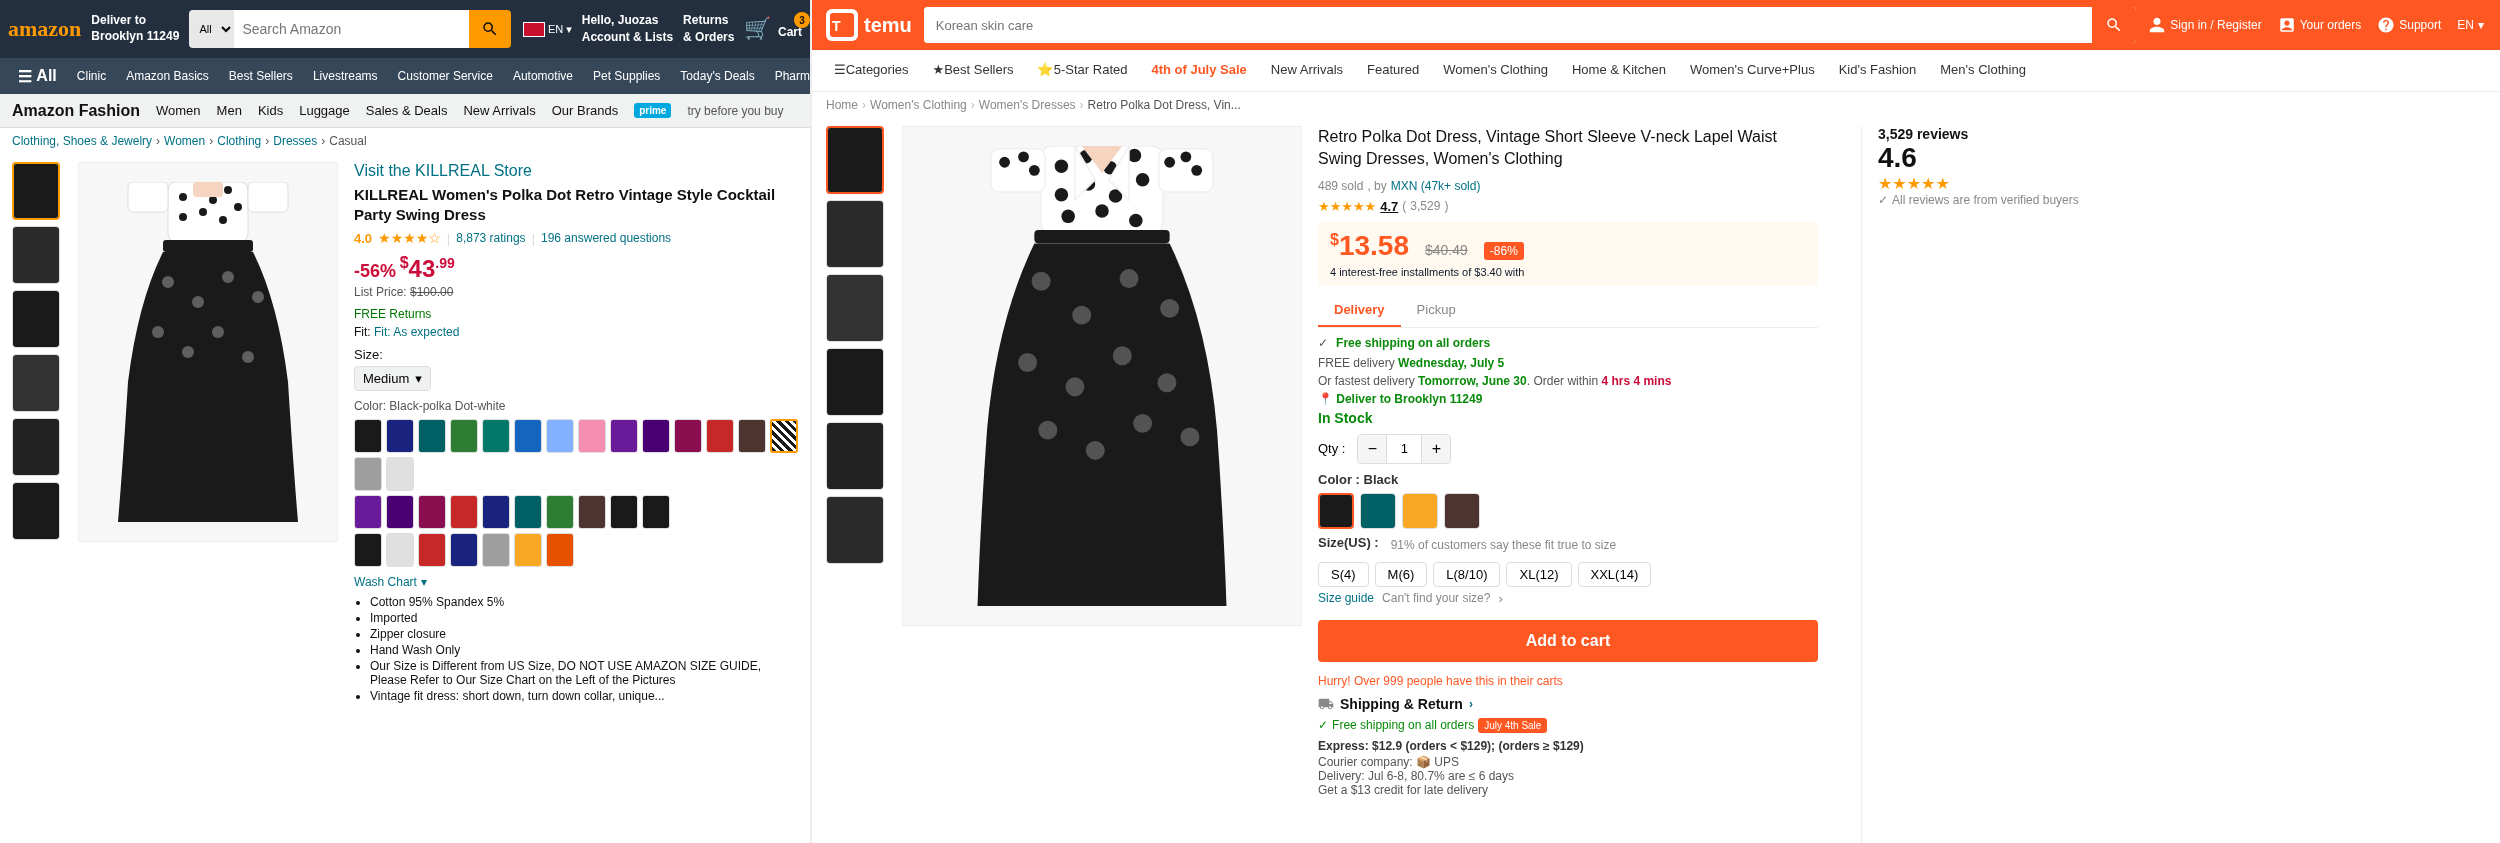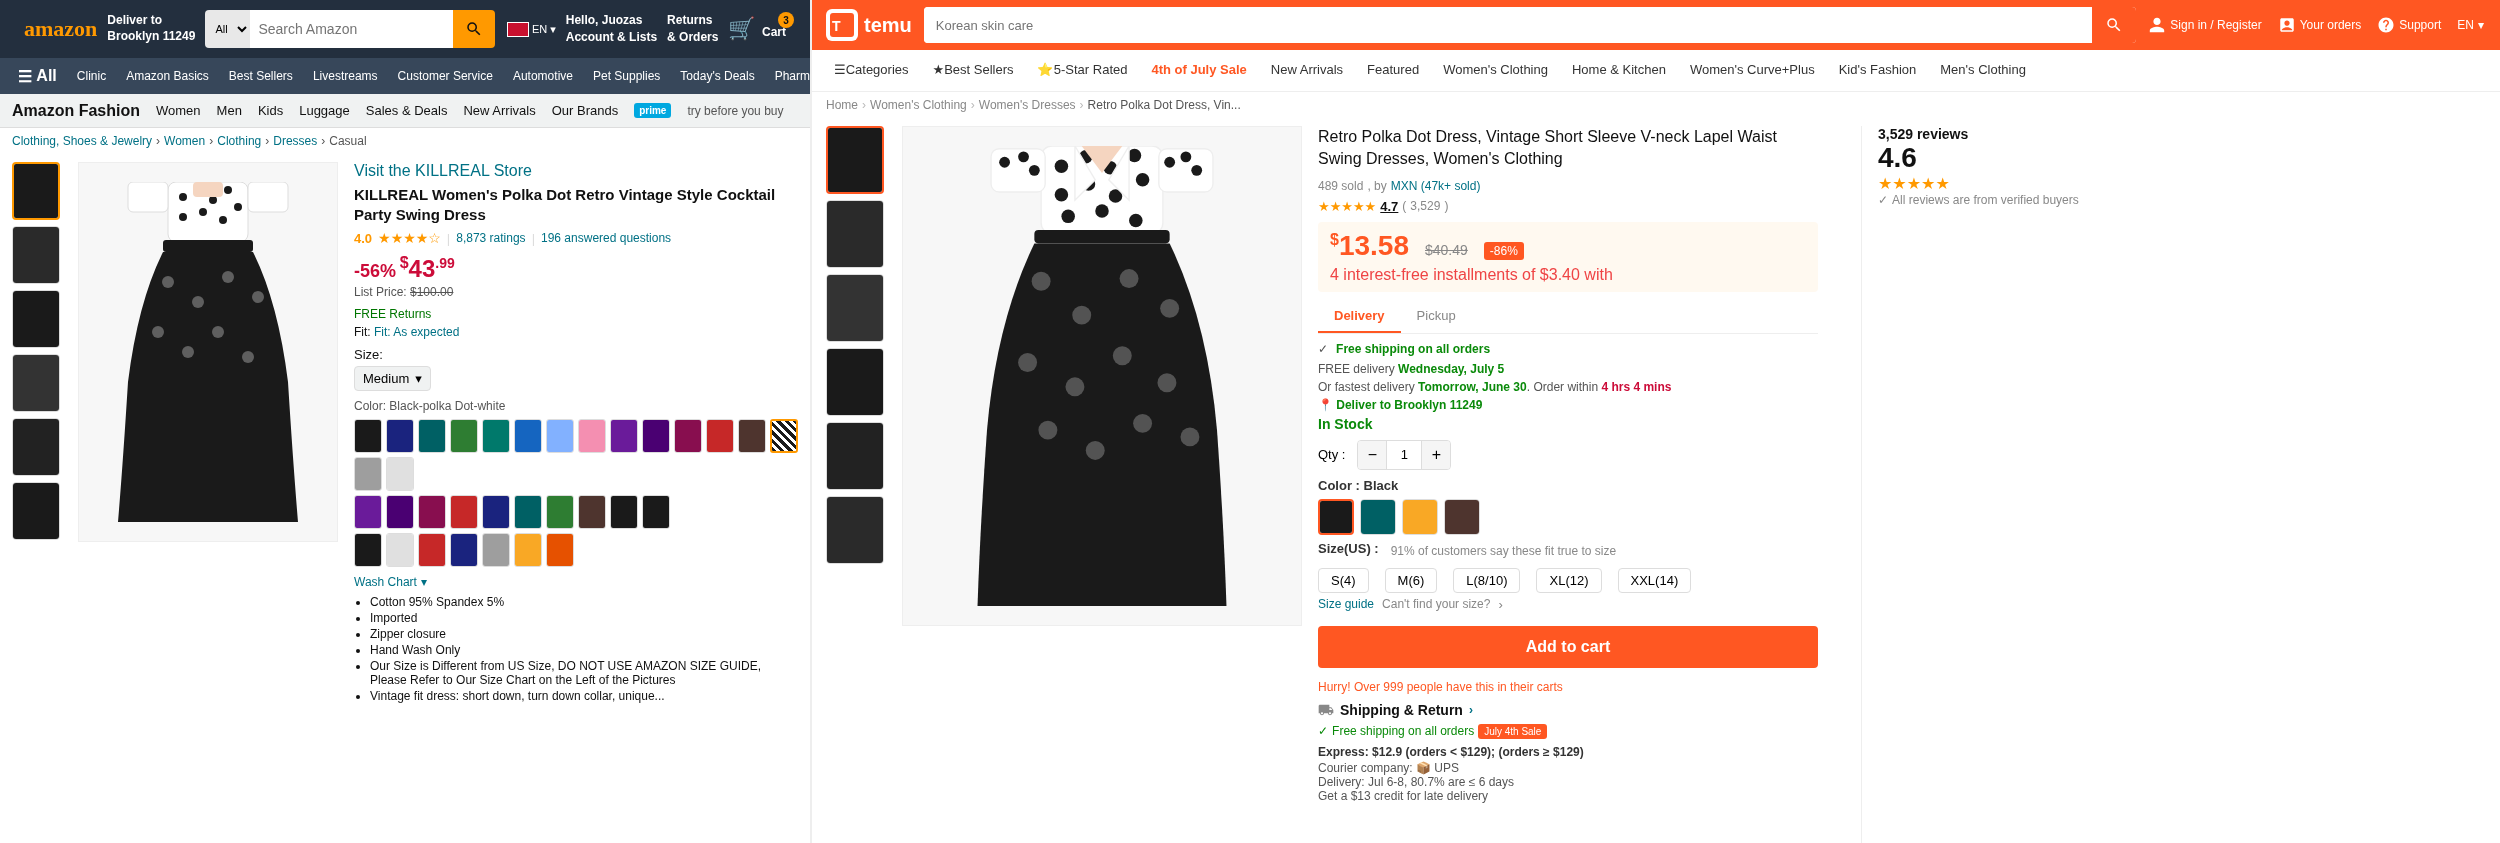--- a/index.html
+++ b/index.html
@@ -15,21 +15,21 @@
       background: #fff;
       overflow: hidden;
     }
 
     
     .amz-header {
       background: #232f3e;
       height: 58px;
       display: flex;
       align-items: center;
-      padding: 0 24px;
+      padding: 0 8px;
       gap: 6px;
     }
     .amz-logo {
       color: #ff9900;
       font-size: 22px;
       font-weight: bold;
       font-family: serif;
       margin-right: 4px;
       white-space: nowrap;
     }
@@ -398,32 +398,32 @@
     .temu-sold-badge { font-size: 12px; color: #888; margin-bottom: 6px; display: flex; align-items: center; gap: 4px; }
     .temu-stars { display: flex; align-items: center; gap: 4px; margin-bottom: 8px; }
     .temu-star-icons { color: #ff9900; font-size: 13px; }
     .temu-star-val { color: #111; font-size: 13px; font-weight: bold; text-decoration: underline; }
     .temu-reviews-count { color: #888; font-size: 12px; }
     .temu-price-block { background: #fff9f0; padding: 8px 12px; border-radius: 4px; margin-bottom: 8px; }
     .temu-price { color: #ff5722; font-size: 28px; font-weight: bold; }
     .temu-price sup { font-size: 16px; vertical-align: super; }
     .temu-orig-price { color: #888; font-size: 14px; text-decoration: line-through; margin-left: 8px; }
     .temu-discount-badge { background: #ff5722; color: #fff; font-size: 12px; padding: 2px 6px; border-radius: 3px; margin-left: 8px; }
-    .temu-installment { color: #ef4444; font-size: 16px; margin-top: 4px; }
+    .temu-installment { color: #0f172a; font-size: 11px; margin-top: 4px; }
     .temu-shipping-info { display: flex; align-items: center; gap: 8px; margin: 6px 0; font-size: 12px; color: #555; }
     .temu-shipping-free { color: #0a8a0a; font-weight: bold; }
     .temu-delivery-info { font-size: 12px; color: #555; margin: 4px 0; }
     .temu-delivery-info span { color: #0a8a0a; font-weight: bold; }
     .temu-tabs { display: flex; border-bottom: 1px solid #eee; margin: 8px 0; }
     .temu-tab { padding: 8px 16px; font-size: 13px; cursor: pointer; border-bottom: 2px solid transparent; color: #888; }
     .temu-tab.active { color: #ff5722; border-bottom-color: #ff5722; font-weight: bold; }
     .temu-color-section { margin: 6px 0; }
     .temu-section-label { font-size: 13px; color: #333; margin-bottom: 6px; font-weight: bold; }
     .temu-size-section { margin: 6px 0; }
-    .temu-size-options { display: flex; gap: 16px; flex-wrap: wrap; text-align: right; }
+    .temu-size-options { display: flex; gap: 6px; flex-wrap: wrap; text-align: right; }
     .temu-size-opt {
       border: 1px solid #ddd;
       border-radius: 4px;
       padding: 4px 12px;
       font-size: 13px;
       cursor: pointer;
       background: #fff;
     }
     .temu-qty-section { display: flex; align-items: center; gap: 12px; margin: 8px 0; font-size: 13px; }
     .temu-qty-ctrl { display: flex; align-items: center; border: 1px solid #ddd; border-radius: 4px; overflow: hidden; }

